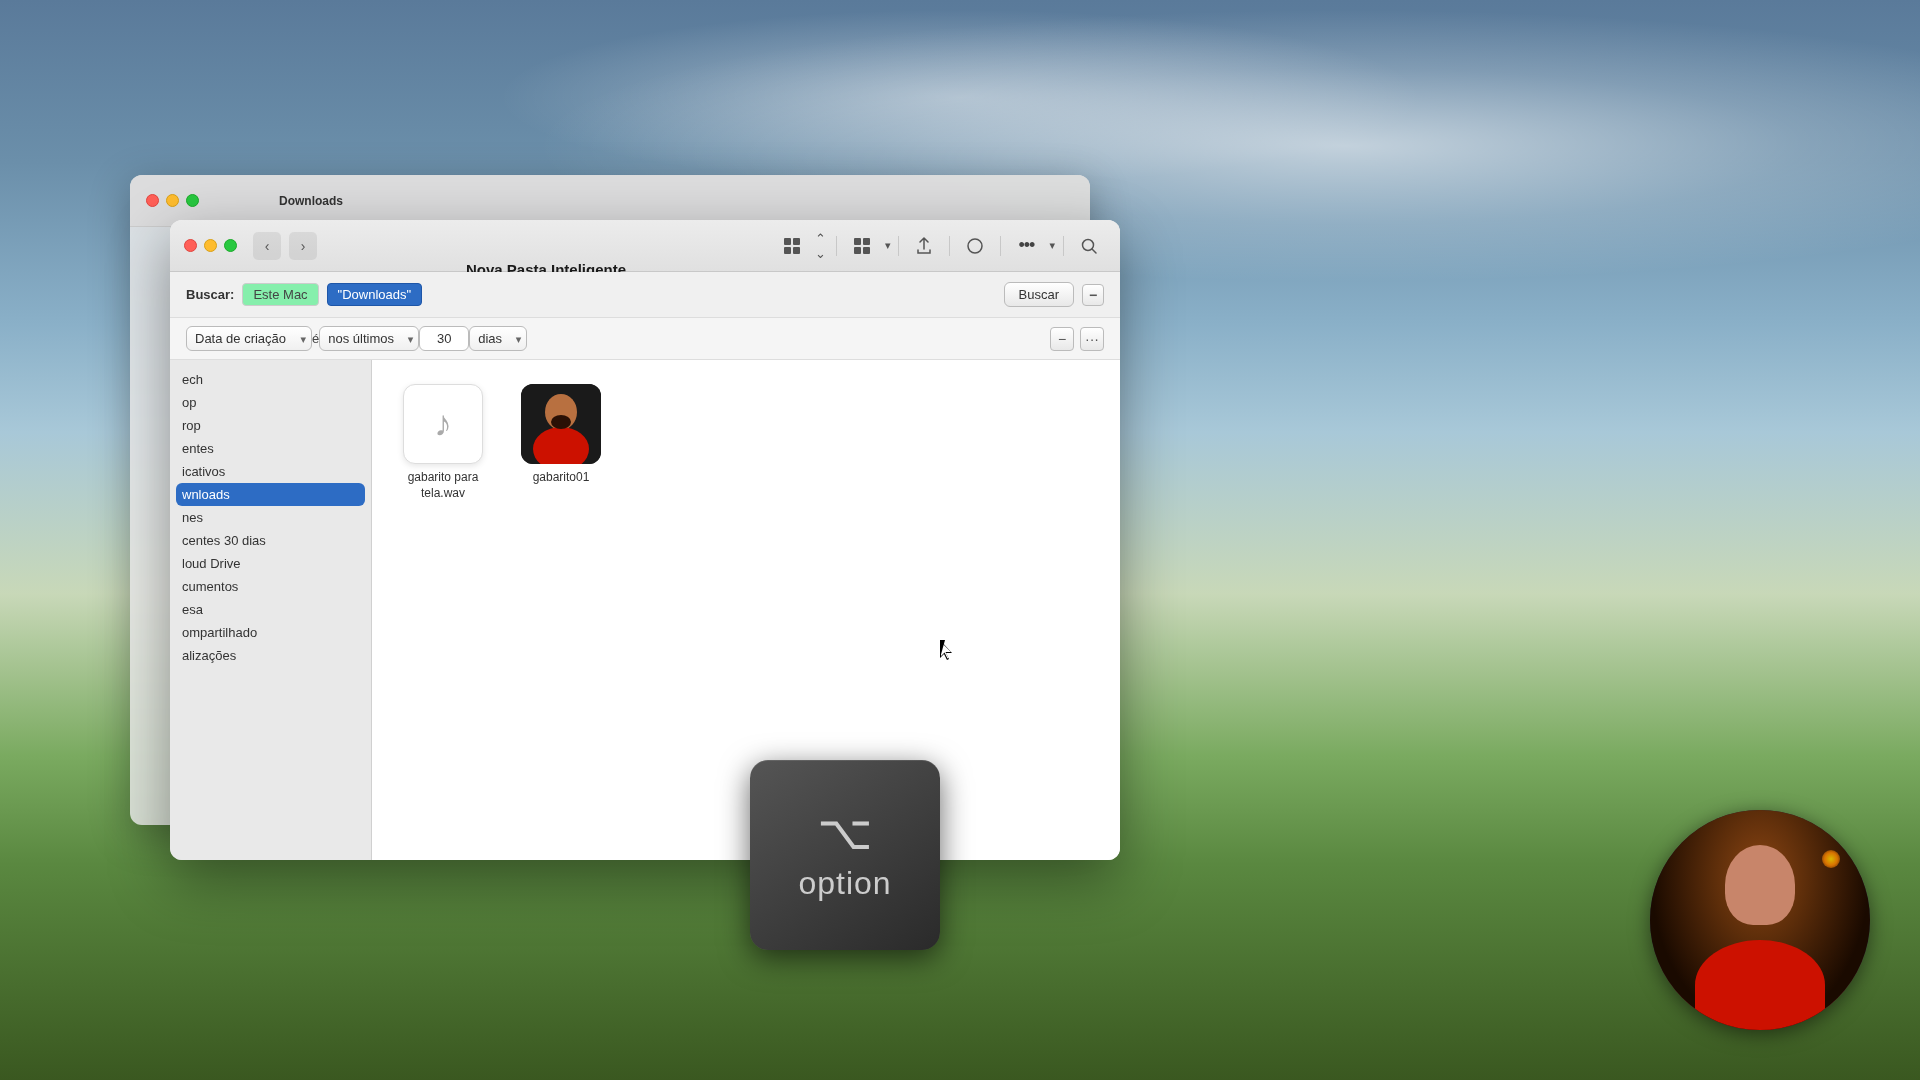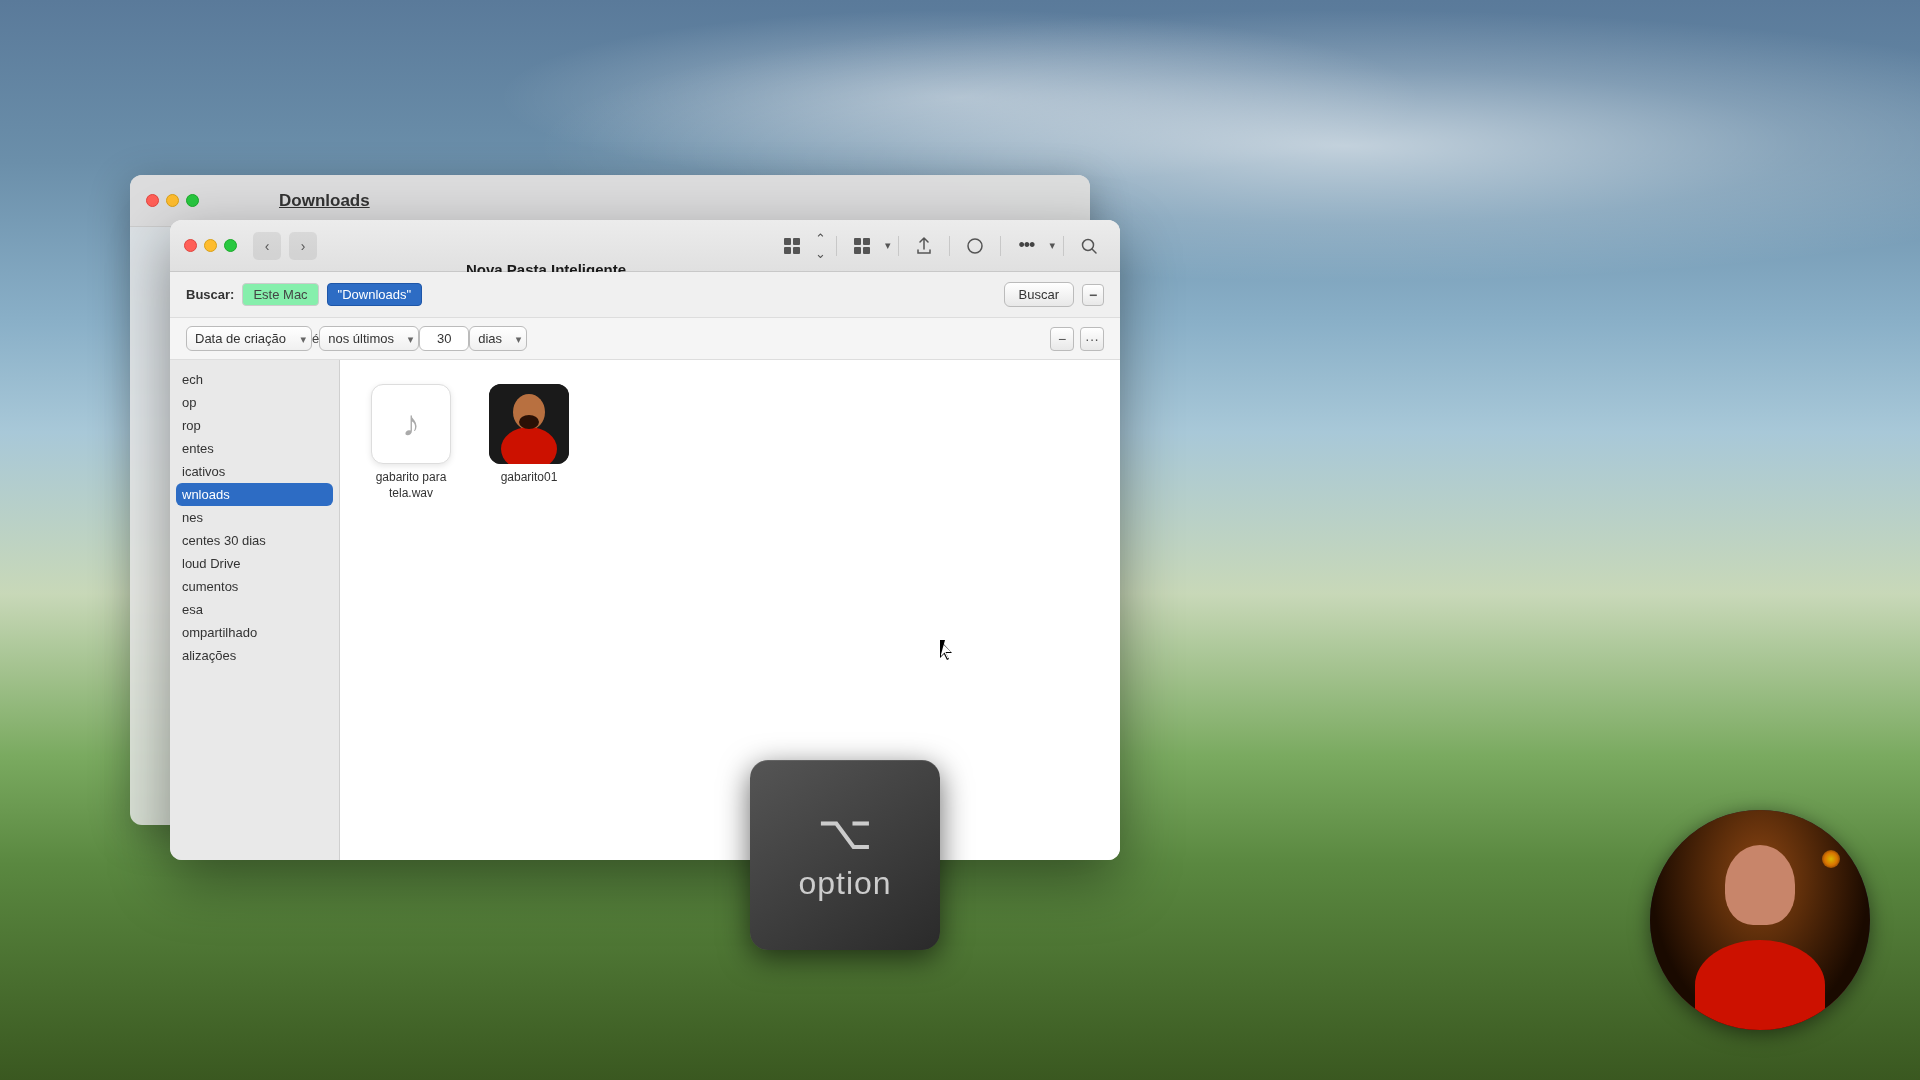--- a/index.html
+++ b/index.html
@@ -55,25 +55,24 @@
     .finder-back-toolbar {
       height: 52px;
       background: rgba(220,220,220,0.9);
       border-bottom: 1px solid #ccc;
       display: flex;
       align-items: center;
       padding: 0 16px;
       gap: 12px;
     }
     .finder-back-title {
-      font-size: 17px;
+      font-size: 12px;
       font-weight: 600;
       color: #333;
       margin-left: 60px;
-      text-decoration: underline;
     }
 
     
     .finder-window {
       position: absolute;
       top: 220px;
       left: 170px;
       width: 950px;
       height: 640px;
       background: #f5f5f5;
@@ -284,21 +283,21 @@
 
     
     .finder-content {
       display: flex;
       flex: 1;
       overflow: hidden;
     }
 
     
     .sidebar {
-      width: 170px;
+      width: 202px;
       background: rgba(230,230,230,0.8);
       border-right: 1px solid #d0d0d0;
       padding: 8px 0;
       overflow-y: auto;
       flex-shrink: 0;
     }
     .sidebar-item {
       padding: 4px 12px;
       font-size: 13px;
       color: #333;

